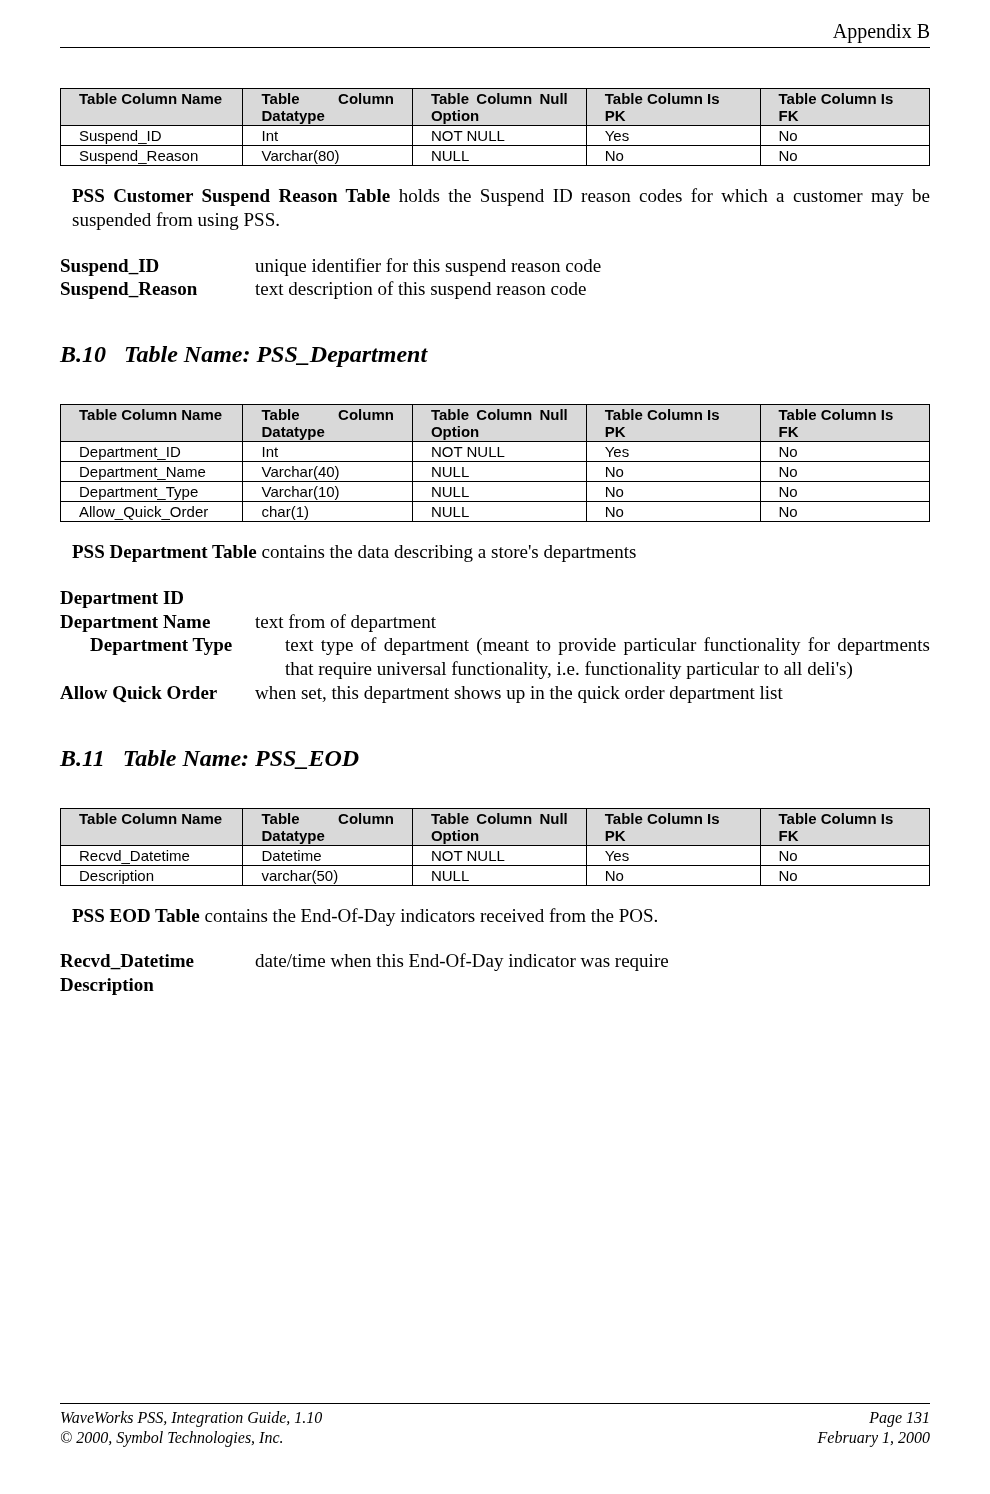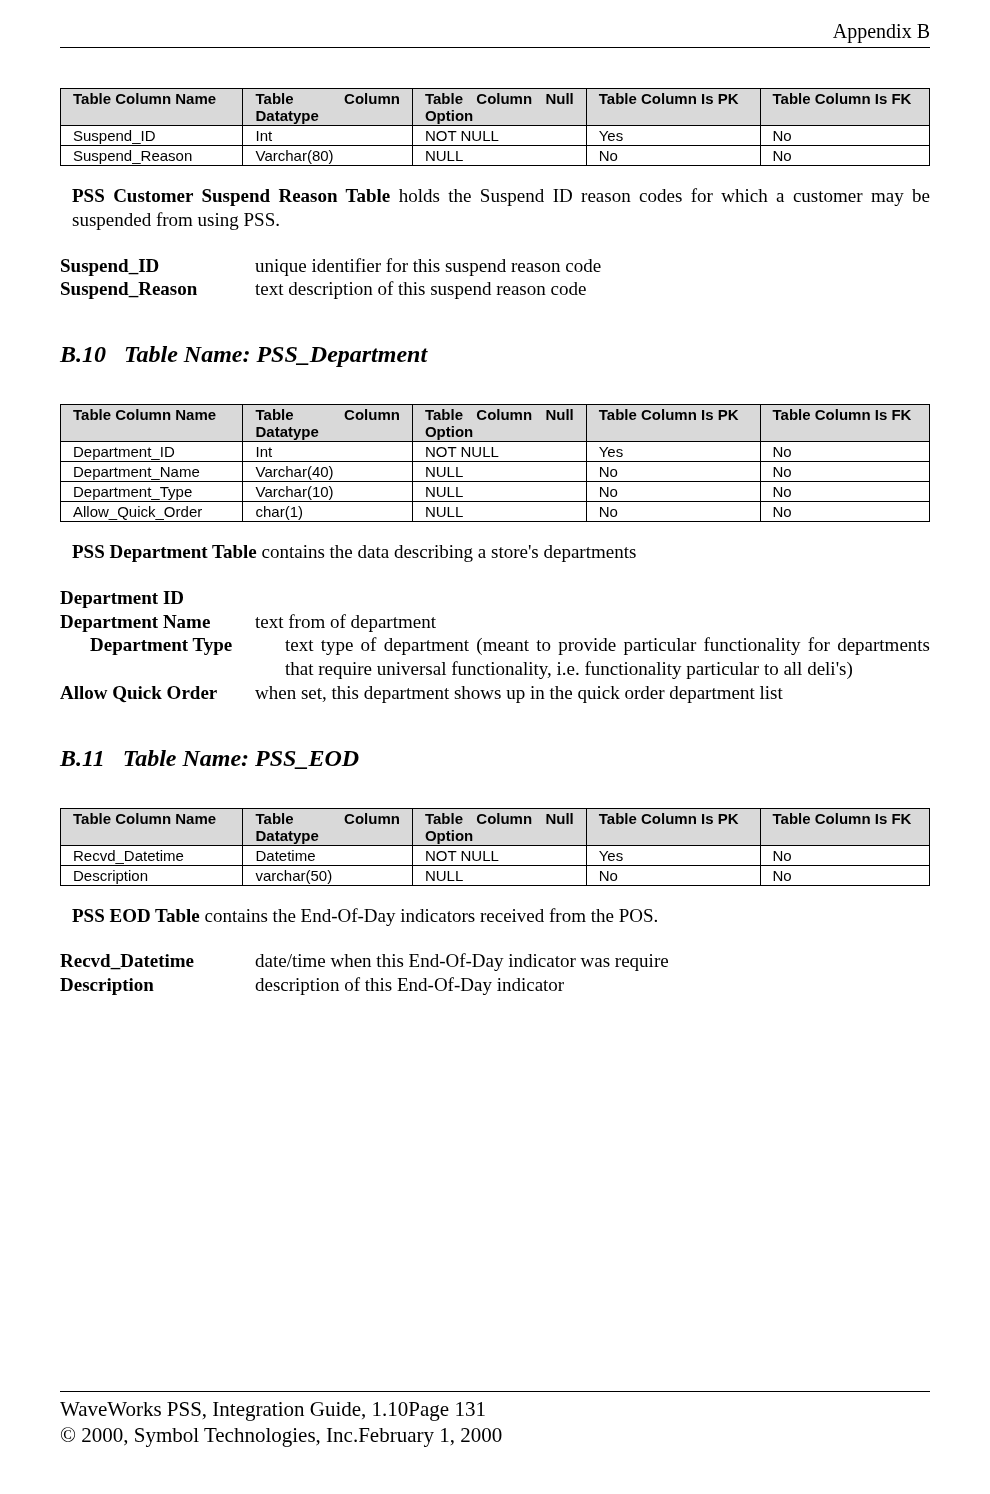--- a/index.html
+++ b/index.html
@@ -32,21 +32,21 @@
   table.db {
     border-collapse: collapse;
     width: 100%;
     table-layout: fixed;
     font-family: Arial, Helvetica, sans-serif;
     font-size: 15px;
     margin-bottom: 18px;
   }
   table.db th, table.db td {
     border: 1px solid #000;
-    padding: 1px 12px;
+    padding: 1px 18px;
     text-align: left;
     vertical-align: top;
   }
   table.db th {
     background: #d9d9d9;
     font-weight: bold;
   }
   table.db th.justify {
     text-align: justify;
     text-align-last: justify;
@@ -92,21 +92,23 @@
     right: 60px;
     bottom: 36px;
   }
   .footer-rule {
     border: none;
     border-top: 1.5px solid #000;
     margin: 0 0 4px 0;
   }
   .footer-row {
     display: flex;
-    font-size: 21px;
+    justify-content: space-between;
+    font-style: italic;
+    font-size: 16px;
     line-height: 1.25;
   }
 </style>
 </head>
 <body>
 
 <div class="page">
 
   <div class="header-right">Appendix B</div>
   <hr class="header-rule">
@@ -279,21 +281,20 @@
     <b>PSS EOD Table</b><span> contains the End-Of-Day indicators received from the POS.</span>
   </p>
 
   <div class="defs">
     <div class="def-row">
       <div class="def-term">Recvd_Datetime</div>
       <div class="def-desc">date/time when this End-Of-Day indicator was require</div>
     </div>
     <div class="def-row">
       <div class="def-term">Description</div>
-      <div class="def-desc">description of this End-Of-Day indicator</div>
     </div>
   </div>
 
   <div class="footer">
     <hr class="footer-rule">
     <div class="footer-row">
       <span>WaveWorks PSS, Integration Guide, 1.10</span>
       <span>Page 131</span>
     </div>
     <div class="footer-row">

